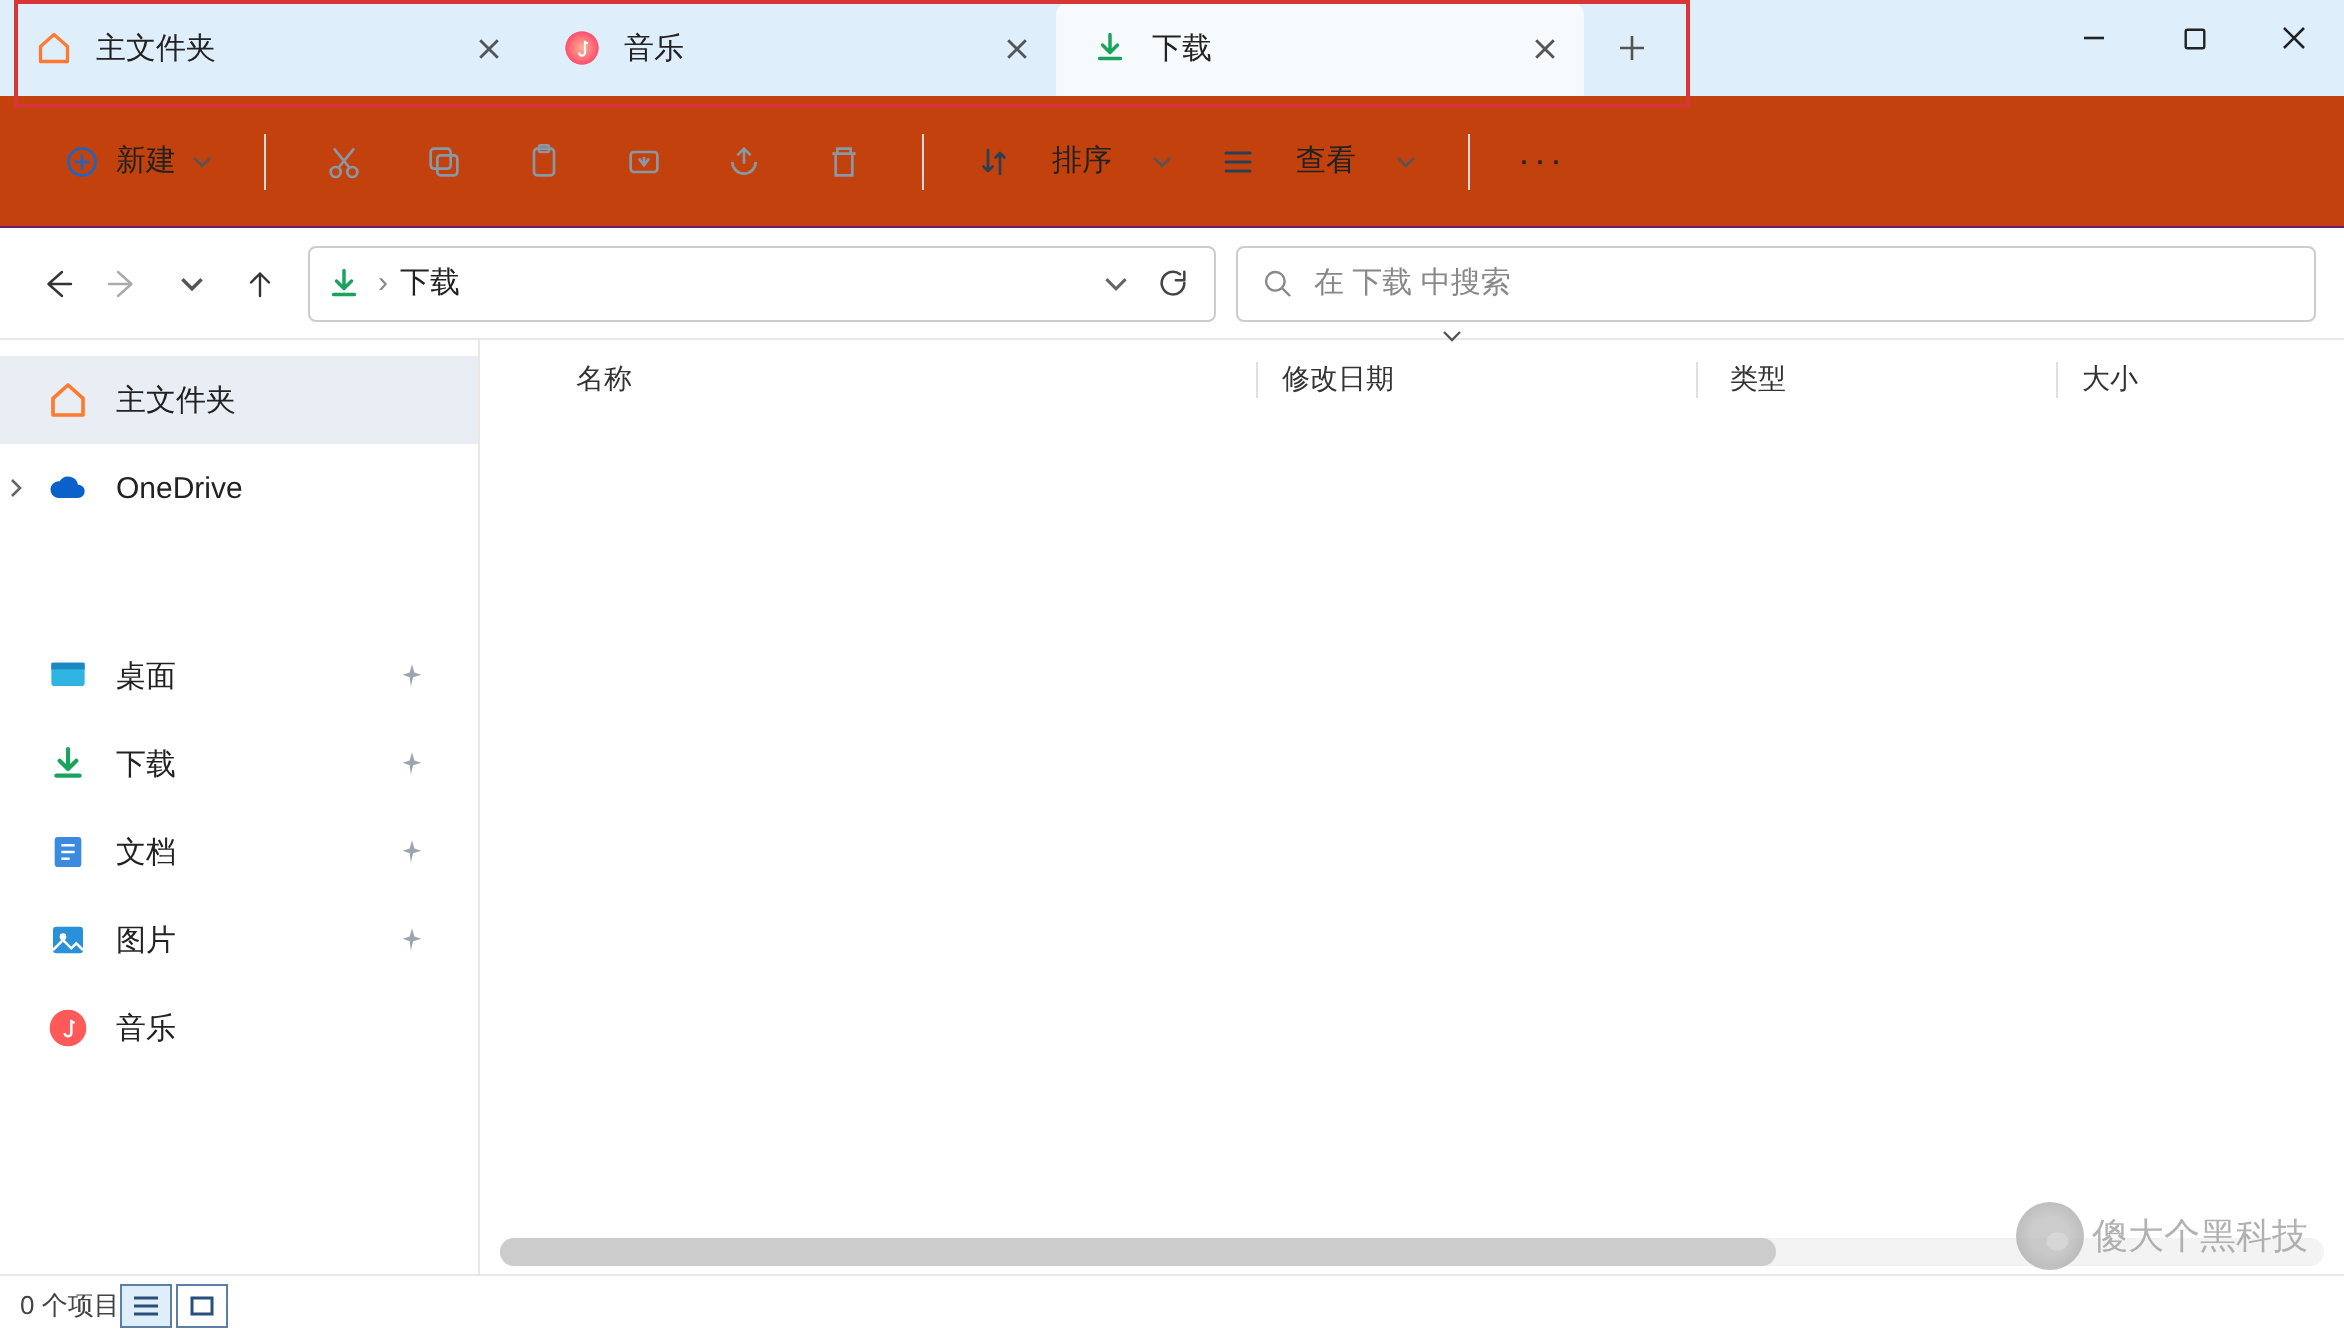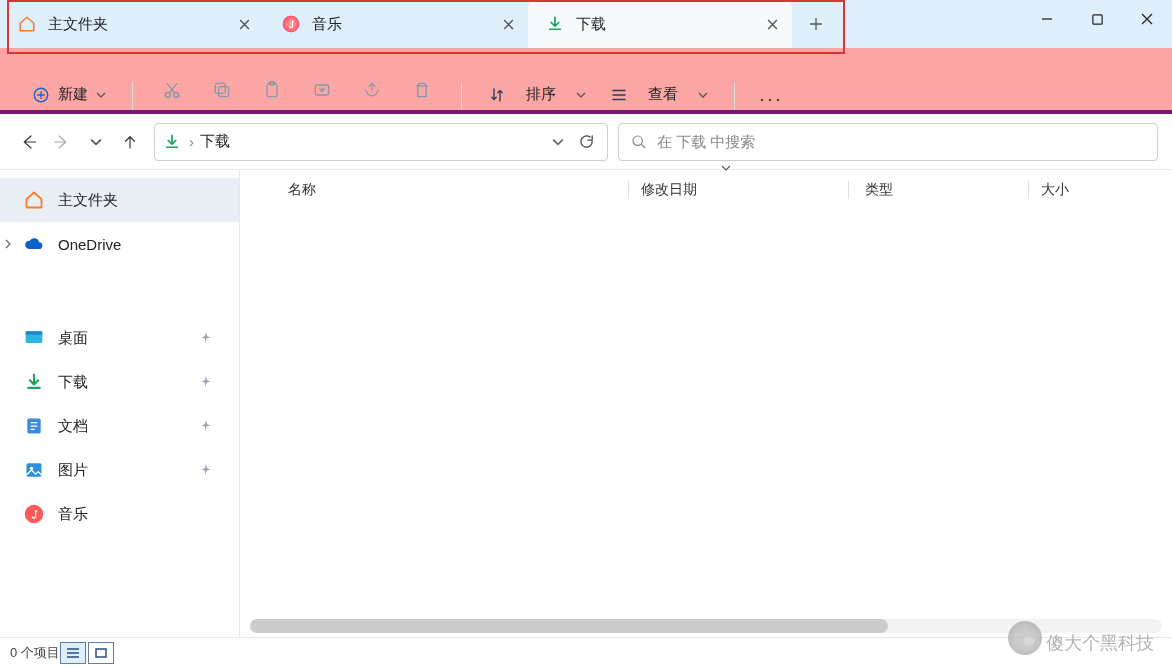--- a/index.html
+++ b/index.html
@@ -13,21 +13,21 @@
 .tab-icon { width: 18px; height: 18px; display: flex; align-items: center; justify-content: center; }
 .tab-label { flex: 1; font-size: 15px; color: #222; }
 .tab-close { width: 16px; height: 16px; display: flex; align-items: center; justify-content: center; color: #555; cursor: pointer; }
 .tab-add { width: 36px; height: 36px; display: flex; align-items: center; justify-content: center; cursor: pointer; color: #444; margin-left: 6px; font-size: 16px; }
 
 
 .win-controls { position: absolute; right: 0; top: 0; display: flex; }
 .win-btn { width: 50px; height: 38px; display: flex; align-items: center; justify-content: center; cursor: pointer; }
 
 
-.toolbar { height: 66px; background: #fca5a5; display: flex; align-items: flex-end; padding: 0 22px; gap: 4px; border-bottom: 4px solid #701a75; }
+.toolbar { height: 66px; background: #c2410c; display: flex; align-items: center; padding: 0 22px; gap: 4px; border-bottom: 1px solid #701a75; }
 .tb-new { display: flex; align-items: center; gap: 8px; padding: 6px 10px; border-radius: 4px; cursor: pointer; color: #1a66c2; }
 .tb-new .lbl { color: #222; font-size: 15px; }
 .tb-sep { width: 1px; height: 28px; background: #d9d9d9; margin: 0 12px; }
 .tb-btn { width: 46px; height: 40px; display: flex; align-items: center; justify-content: center; cursor: pointer; color: #7a8896; border-radius: 4px; }
 .tb-btn svg { stroke: #8a98a6; }
 .tb-sort, .tb-view { display: flex; align-items: center; gap: 20px; padding: 6px 10px; cursor: pointer; color: #222; font-size: 15px; }
 .tb-more { width: 40px; display: flex; align-items: center; justify-content: center; cursor: pointer; color: #222; font-size: 18px; letter-spacing: 2px; }
 
 
 .nav-bar { height: 56px; background: #fff; display: flex; align-items: center; padding: 10px 14px; gap: 10px; border-bottom: 1px solid #e8e8e8; }
@@ -67,21 +67,21 @@
 .hscroll { position: absolute; bottom: 4px; left: 10px; right: 10px; height: 14px; background: #f3f3f3; border-radius: 7px; }
 .hscroll-thumb { height: 100%; width: 70%; background: #ccc; border-radius: 7px; }
 
 
 .status-bar { height: 30px; display: flex; align-items: center; padding: 0 10px; font-size: 13px; color: #444; border-top: 1px solid #e8e8e8; justify-content: flex-start; }
 .status-right { display: flex; gap: 2px; }
 .view-toggle { width: 26px; height: 22px; border: 1px solid #5b7fa6; display: flex; align-items: center; justify-content: center; cursor: pointer; }
 .view-toggle.active { background: #dfeefb; }
 
 
-.watermark { position: absolute; right: 18px; bottom: 12px; display: flex; align-items: flex-end; gap: 4px; color: #999; font-size: 18px; font-weight: 500; opacity: 0.75; }
+.watermark { position: absolute; right: 18px; bottom: 32px; display: flex; align-items: center; gap: 4px; color: #999; font-size: 18px; font-weight: 500; opacity: 0.75; }
 .wm-icon { width: 34px; height: 34px; border-radius: 50%; background: radial-gradient(circle, #bbb 40%, #999 100%); display: flex; align-items: center; justify-content: center; color: #fff; font-size: 18px; }
 
 svg { display: block; }
 </style>
 </head>
 <body>
 
 <div class="tab-bar">
   <div class="tab-highlight"></div>
 

